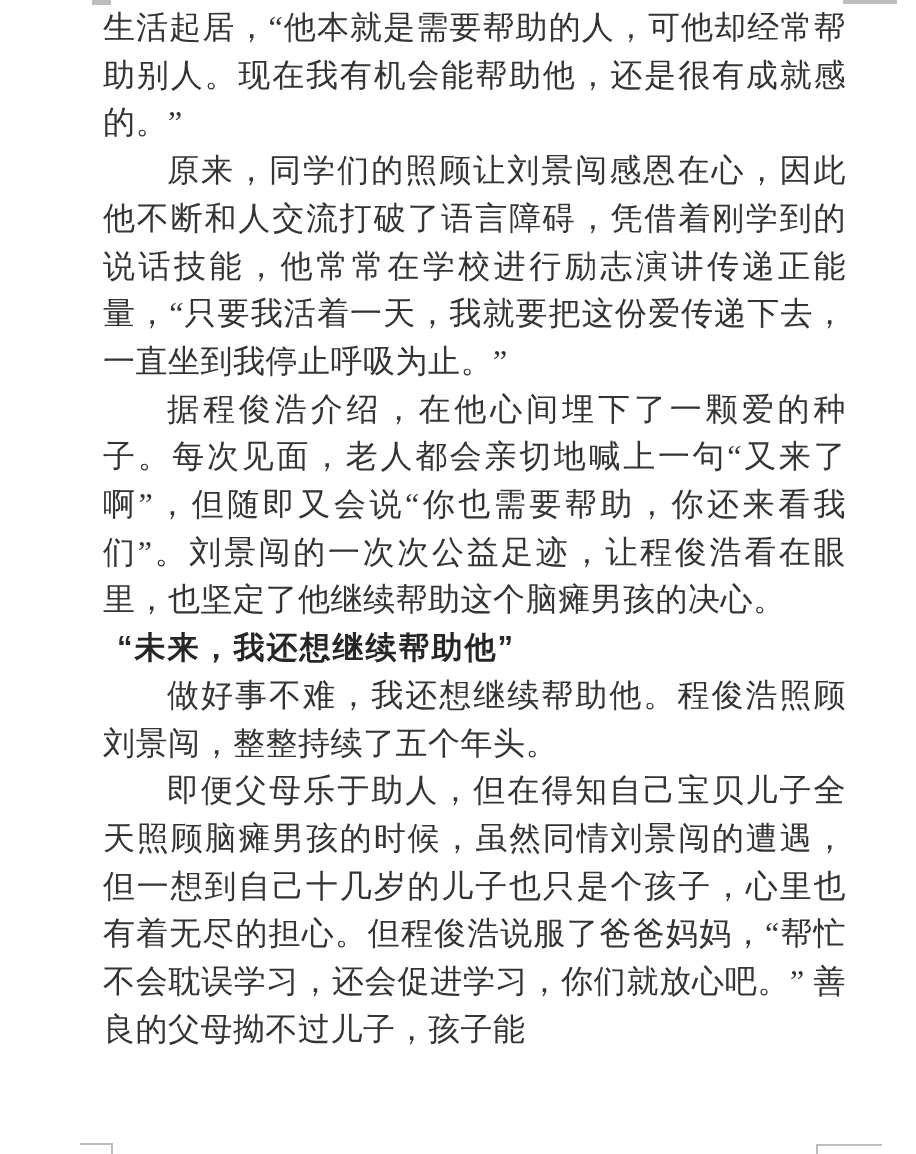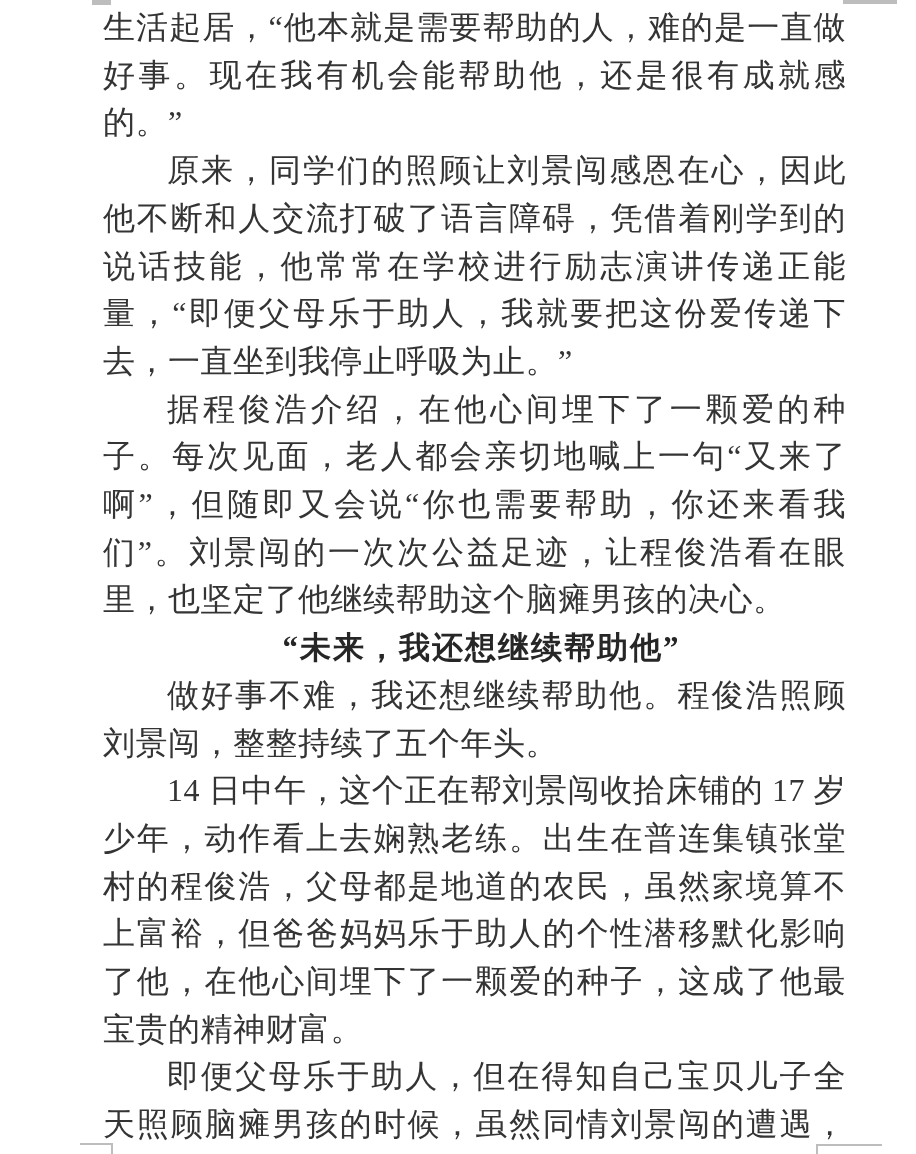--- a/index.html
+++ b/index.html
@@ -32,28 +32,28 @@
     text-justify: inter-character;
     letter-spacing: 0.5px;
   }
   .para {
     text-indent: 2em;
   }
   .para.no-indent {
     text-indent: 0;
   }
   .heading {
-    font-family: Liberation Serif, serif;
+    font-family: Liberation Sans, sans-serif;
     font-size: 31px;
     font-weight: 700;
     color: var(--heading);
     line-height: 47.7px;
     padding-left: 14px;
     letter-spacing: 2px;
-    text-align: center;
+    text-align: left;
   }
   
   .artifact { position: absolute; }
   .bar-top-left {
     left: 92px; top: 0;
     width: 19px; height: 5px;
     background: var(--mark);
   }
   .bar-top-right {
     left: 843px; top: 0;
@@ -75,25 +75,24 @@
 </style>
 </head>
 <body>
 
 <div class="page">
 
   <div class="artifact bar-top-left"></div>
   <div class="artifact bar-top-right"></div>
 
   <div class="article">
-    <p class="para no-indent">生活起居，“他本就是需要帮助的人，难的是一直做好事。现在我有机会能帮助他，还是很有成就感的。”</p>
-    <p class="para">原来，同学们的照顾让刘景闯感恩在心，因此他不断和人交流打破了语言障碍，凭借着刚学到的说话技能，他常常在学校进行励志演讲传递正能量，“即便父母乐于助人，我就要把这份爱传递下去，一直坐到我停止呼吸为止。”</p>
+    <p class="para no-indent">生活起居，“他本就是需要帮助的人，可他却经常帮助别人。现在我有机会能帮助他，还是很有成就感的。”</p>
+    <p class="para">原来，同学们的照顾让刘景闯感恩在心，因此他不断和人交流打破了语言障碍，凭借着刚学到的说话技能，他常常在学校进行励志演讲传递正能量，“只要我活着一天，我就要把这份爱传递下去，一直坐到我停止呼吸为止。”</p>
     <p class="para">据程俊浩介绍，在他心间埋下了一颗爱的种子。每次见面，老人都会亲切地喊上一句“又来了啊”，但随即又会说“你也需要帮助，你还来看我们”。刘景闯的一次次公益足迹，让程俊浩看在眼里，也坚定了他继续帮助这个脑瘫男孩的决心。</p>
     <h2 class="heading">“未来，我还想继续帮助他”</h2>
     <p class="para">做好事不难，我还想继续帮助他。程俊浩照顾刘景闯，整整持续了五个年头。</p>
-    <p class="para">14 日中午，这个正在帮刘景闯收拾床铺的 17 岁少年，动作看上去娴熟老练。出生在普连集镇张堂村的程俊浩，父母都是地道的农民，虽然家境算不上富裕，但爸爸妈妈乐于助人的个性潜移默化影响了他，在他心间埋下了一颗爱的种子，这成了他最宝贵的精神财富。</p>
     <p class="para">即便父母乐于助人，但在得知自己宝贝儿子全天照顾脑瘫男孩的时候，虽然同情刘景闯的遭遇，但一想到自己十几岁的儿子也只是个孩子，心里也有着无尽的担心。但程俊浩说服了爸爸妈妈，“帮忙不会耽误学习，还会促进学习，你们就放心吧。” 善良的父母拗不过儿子，孩子能</p>
   </div>
 
   <div class="artifact corner-bottom-left"></div>
   <div class="artifact corner-bottom-right"></div>
 
 </div>
 
 </body></html>

